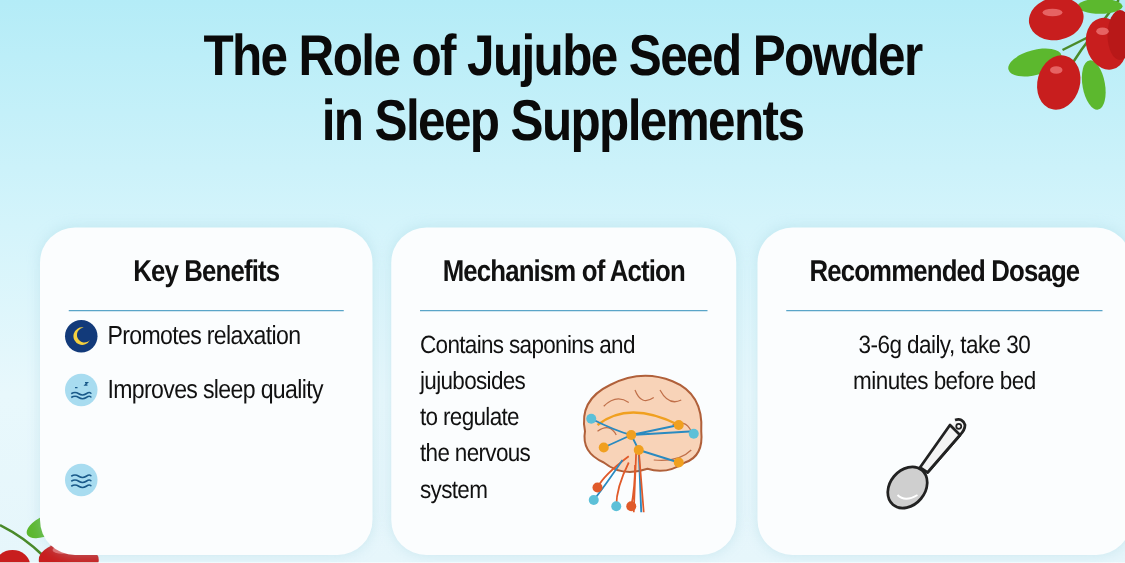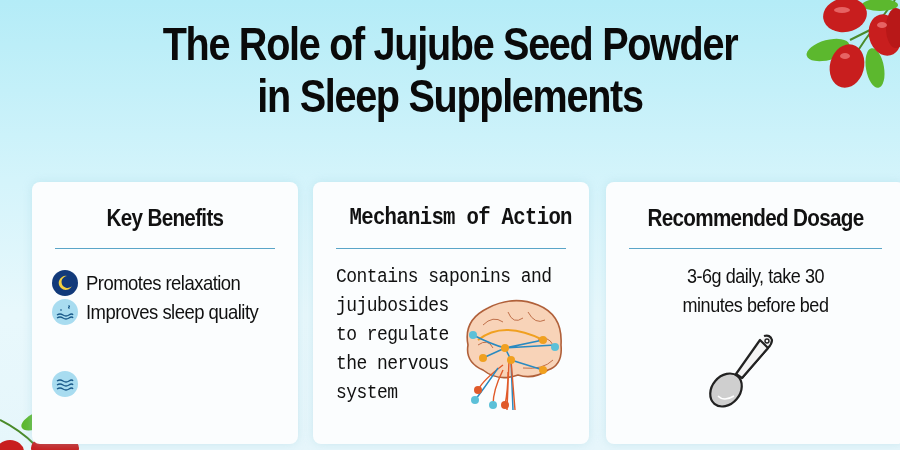--- a/index.html
+++ b/index.html
@@ -10,21 +10,21 @@
   }
   .title {
     position:absolute; left:0; top:18px; width:900px; text-align:center;
     font-family: "Liberation Sans", sans-serif; font-weight:bold;
     font-size:46px; line-height:52px; color:#0a0a0a; letter-spacing:-1.5px;
     transform: scaleX(0.86); transform-origin: 450px 0;
   }
   .title div { white-space:nowrap; }
   .card {
     position:absolute; top:182px; height:262px; background:#fbfdfe;
-    border-radius:8px; box-shadow: 0 0 10px rgba(160,210,225,0.4);
+    border-radius:28px; box-shadow: 0 0 10px rgba(160,210,225,0.4);
   }
   .card-head {
     position:absolute; left:20px; right:20px; top:22px; text-align:center;
     font-weight:bold; font-size:24px; color:#111; letter-spacing:-0.8px;
     transform: scaleX(0.86); white-space:nowrap;
   }
   .card-rule {
     position:absolute; left:23px; right:23px; top:66px; height:1px; background:#5aa5c8;
   }
   .benefit {
@@ -70,21 +70,21 @@
 
 <div class="title">
   <div>The Role of Jujube Seed Powder</div>
   <div>in Sleep Supplements</div>
 </div>
 
 <div class="card" style="left:32px; width:266px;">
   <div class="card-head">Key Benefits</div>
   <div class="card-rule"></div>
 
-  <div class="benefit" style="top:87px;">
+  <div class="benefit" style="top:73px;">
     <span class="ic" style="background:#123a7a;">
       <svg width="18" height="18" viewBox="0 0 18 18">
           <path d="M11 2 A7 7 0 1 0 16 12 A6 6 0 1 1 11 2 Z" fill="#f4d03f"></path>
         </svg>
     </span>
     <span class="txt">Promotes relaxation</span>
   </div>
   <div class="benefit" style="top:116px;">
     <span class="ic" style="background:#a8dcf0;">
       <svg width="20" height="20" viewBox="0 0 20 20">
@@ -97,21 +97,21 @@
   <div class="benefit" style="top:188px;">
     <span class="ic" style="background:#a8dcf0;">
       <svg width="20" height="20" viewBox="0 0 20 20">
           <path d="M2 7 Q5 5 8 7 T14 7 T18 7 M2 11 Q5 9 8 11 T14 11 T18 11 M2 15 Q5 13 8 15 T14 15 T18 15" stroke="#1a5a8a" stroke-width="1.3" fill="none"></path>
         </svg>
     </span>
     <span class="txt"></span>
   </div>
 </div>
 
-<div class="card" style="left:313px; width:276px;font-family:Liberation Mono, monospace;">
+<div class="card" style="left:313px; width:276px;">
   <div class="card-head">Mechanism of Action</div>
   <div class="card-rule"></div>
   <div class="mech-text">
     <div>Contains saponins and</div>
     <div>jujubosides</div>
     <div>to regulate</div>
     <div>the nervous</div>
     <div>system</div>
   </div>
   <svg style="position:absolute; left:140px; top:108px;" width="120" height="120" viewBox="0 0 120 120">

